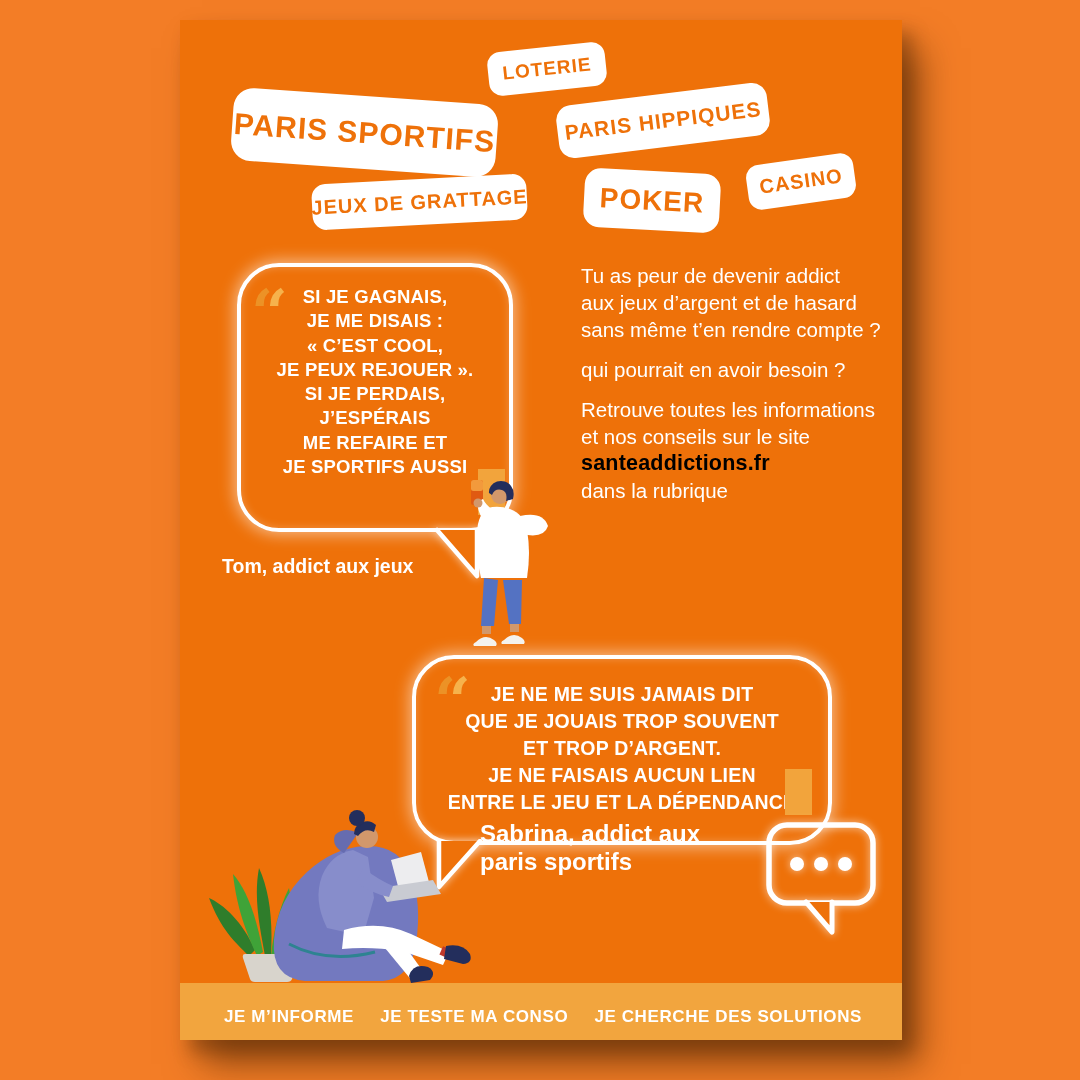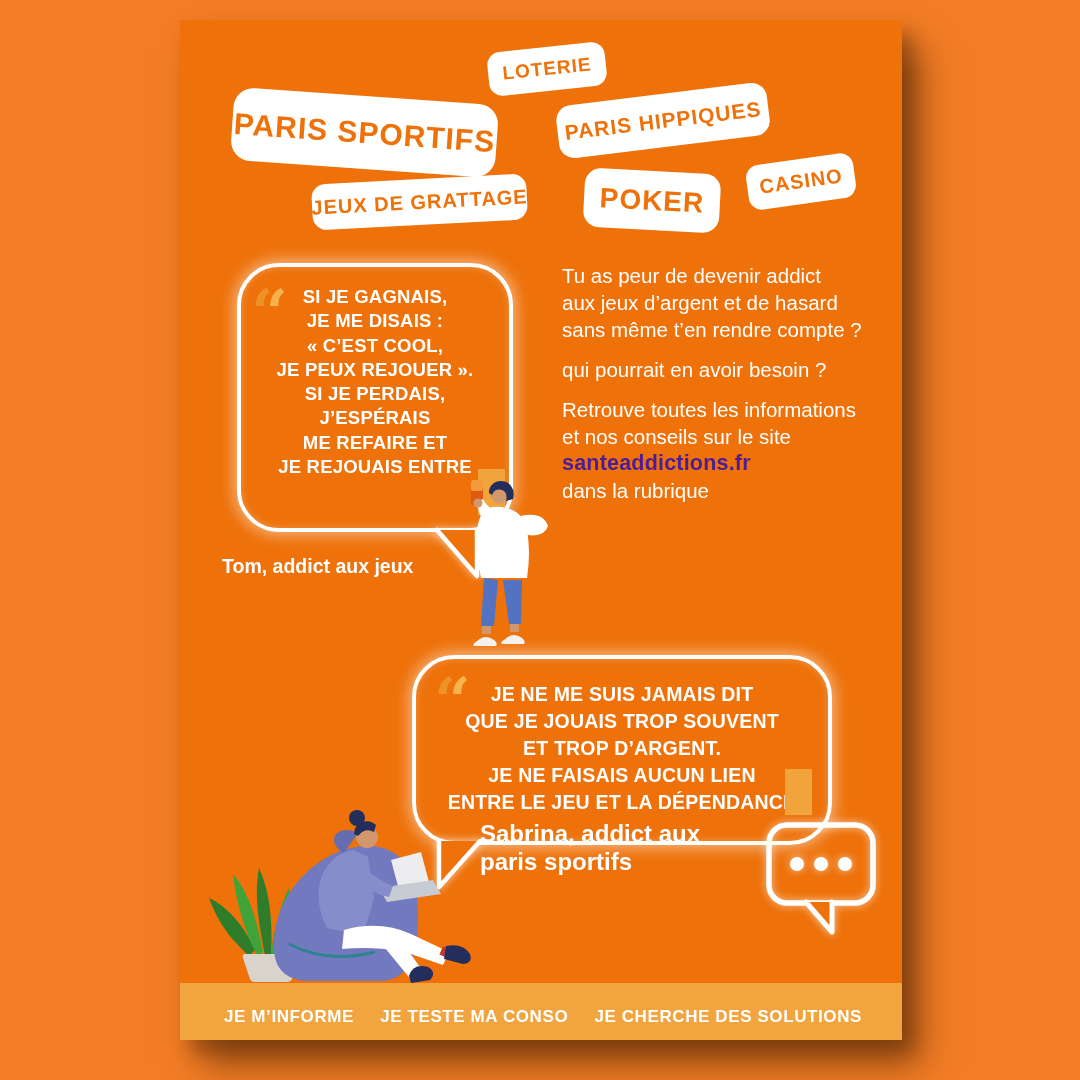--- a/index.html
+++ b/index.html
@@ -32,23 +32,23 @@
   .qmark{
     position:absolute;font-family:"DejaVu Serif",serif;font-weight:700;line-height:1;
     color:#F1A139;
     background:linear-gradient(90deg,#EC9226 0 52%,#F6B24C 52% 100%);
     -webkit-background-clip:text;background-clip:text;-webkit-text-fill-color:transparent;
     text-shadow:none;
   }
   .qmark.close{background:linear-gradient(90deg,#F2A43C 0 100%);}
   .caption{position:absolute;color:#FFFFFF;font-weight:700;text-align:left;}
   
-  .intro{position:absolute;color:#FFFFFF;font-size:20.5px;line-height:27px;font-weight:400;}
+  .intro{position:absolute;color:#FFFFFF;font-size:20.5px;line-height:27px;font-weight:400;margin-left:19px;}
   .intro p{margin:0 0 13px 0;}
-  .intro .site{font-weight:700;font-size:21.5px;color:#4c1d95;letter-spacing:.2px;}
+  .intro .site{font-weight:700;font-size:21.5px;color:#000000;letter-spacing:.2px;}
   
   .footer{
     position:absolute;left:0;top:963px;width:722px;height:57px;background:#F2A53E;
     display:flex;align-items:center;justify-content:space-between;
     padding:10px 40px 0 44px;box-sizing:border-box;
   }
   .footer .item{color:#FFFFFF;font-weight:700;font-size:17px;letter-spacing:.6px;white-space:nowrap;}
   
   .svgabs{position:absolute;}
   .glow{filter:drop-shadow(0 0 4px rgba(255,255,255,.65));}
@@ -68,21 +68,21 @@
   <div class="bubble" style="left:57px;top:243px;width:276px;height:269px;font-size:18.5px;line-height:24.3px;letter-spacing:.2px;">
     <span class="qmark" style="left:10px;top:14px;font-size:64px;">“</span>
     <div class="lines" style="padding-top:18px;">
       <div>SI JE GAGNAIS,</div>
       <div>JE ME DISAIS :</div>
       <div>« C’EST COOL,</div>
       <div>JE PEUX REJOUER ».</div>
       <div>SI JE PERDAIS,</div>
       <div>J’ESPÉRAIS</div>
       <div>ME REFAIRE ET</div>
-      <div>JE REJOUAIS ENTRE</div>
+      <div>JE SPORTIFS AUSSI</div>
     </div>
     <span class="qmark close" style="right:4px;top:202px;font-size:46px;">”</span>
   </div>
 
   <svg class="svgabs glow" style="left:255px;top:506px;" width="48" height="54" viewBox="0 0 48 54">
     <path d="M2,4 L42,50 L42,4" fill="#EE7109" stroke="#FFFFFF" stroke-width="4.5" stroke-linecap="round" stroke-linejoin="round"></path>
   </svg>
 
   <div class="caption" style="left:42px;top:535px;width:220px;font-size:19.5px;">Tom, addict aux jeux</div>
 

